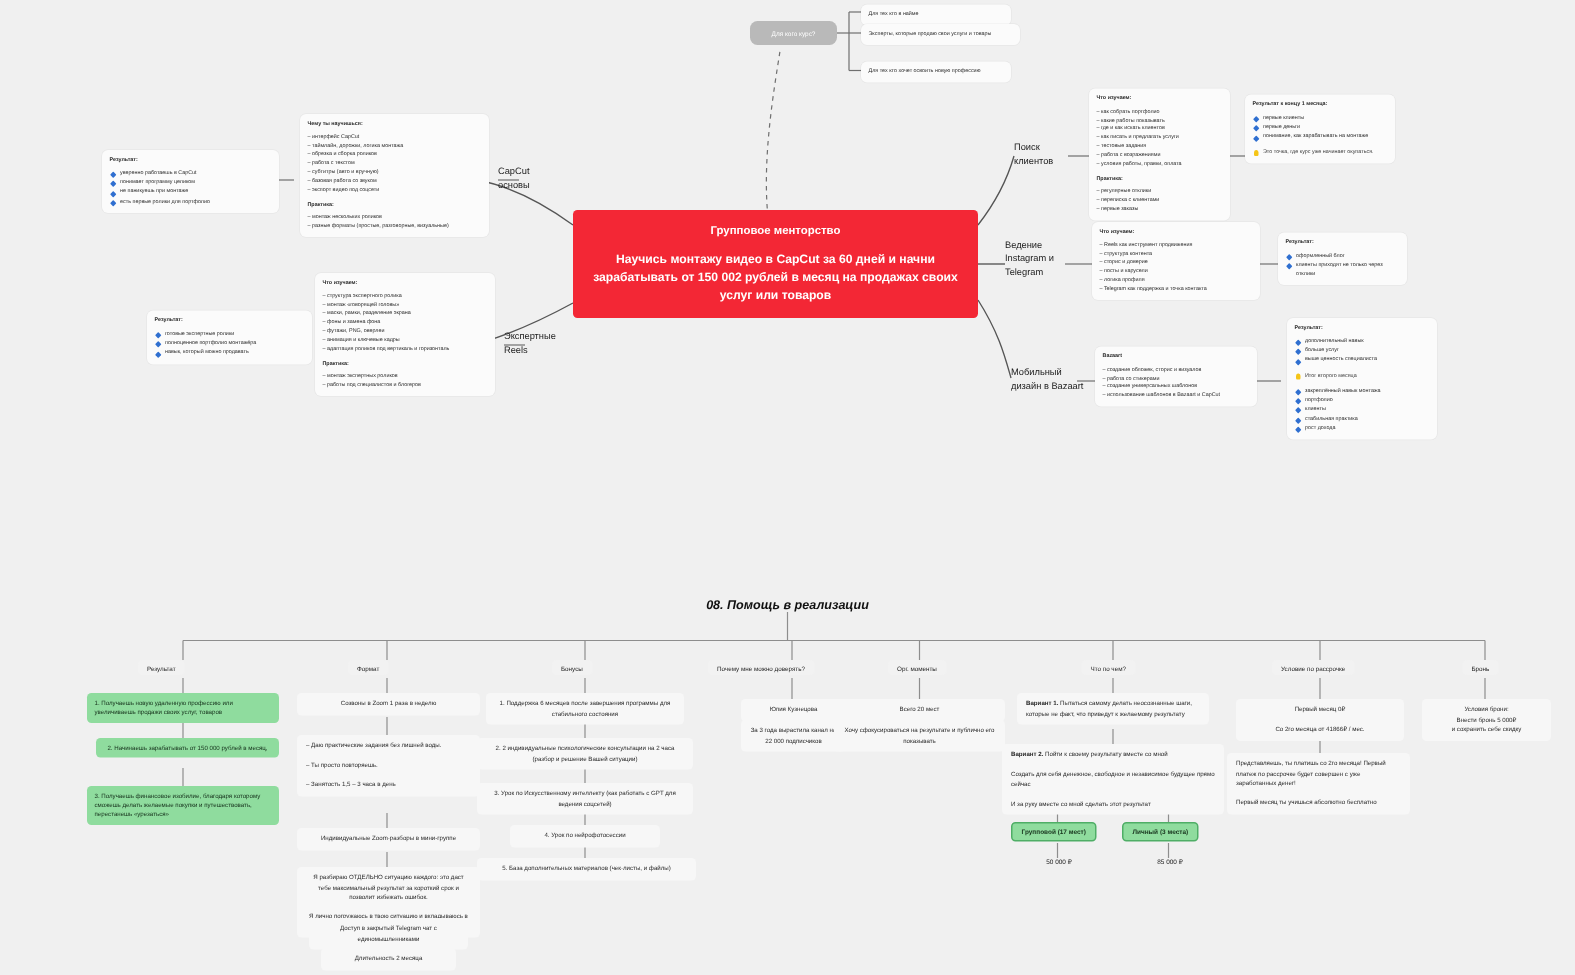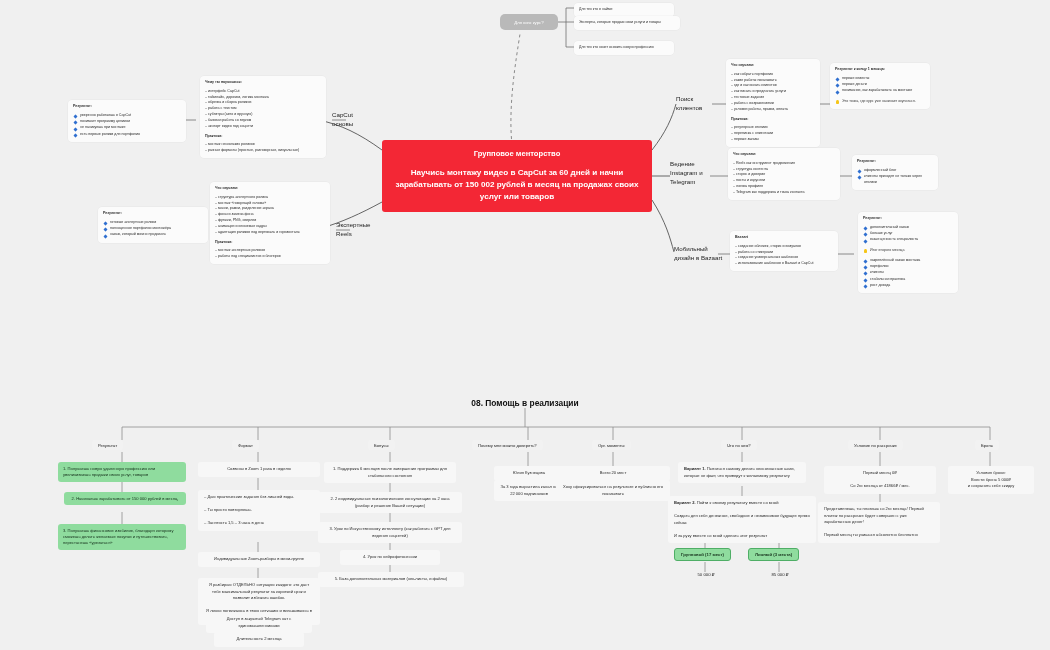--- a/index.html
+++ b/index.html
@@ -112,21 +112,21 @@
     background:#f7f7f7;border-radius:3px;
     padding:4px 6px;font-size:4.1px;line-height:1.6;color:#2b2b2b;
   }
   .boxtxt.c{text-align:center;}
   .boxtxt .b{font-weight:bold;}
 
   .price{font-size:4.3px;text-align:center;color:#1f1f1f;}
 
   #section-title{
     position:absolute;left:0;top:398px;width:1050px;
-    text-align:center;font-size:8.4px;font-weight:bold;color:#111;
+    text-align:center;font-size:8.4px;font-weight:bold;color:#111;font-style:italic;
   }
 </style>
 </head>
 <body>
 
 <div id="canvas">
 
   <svg id="wires" viewBox="0 0 1050 650">
     <g fill="none" stroke="#6f6f6f" stroke-width="0.8">
 

